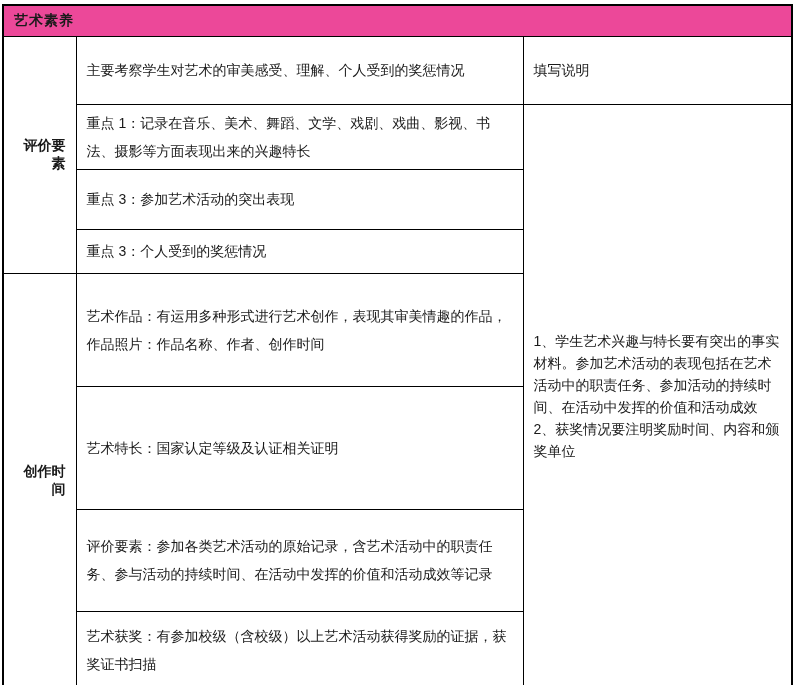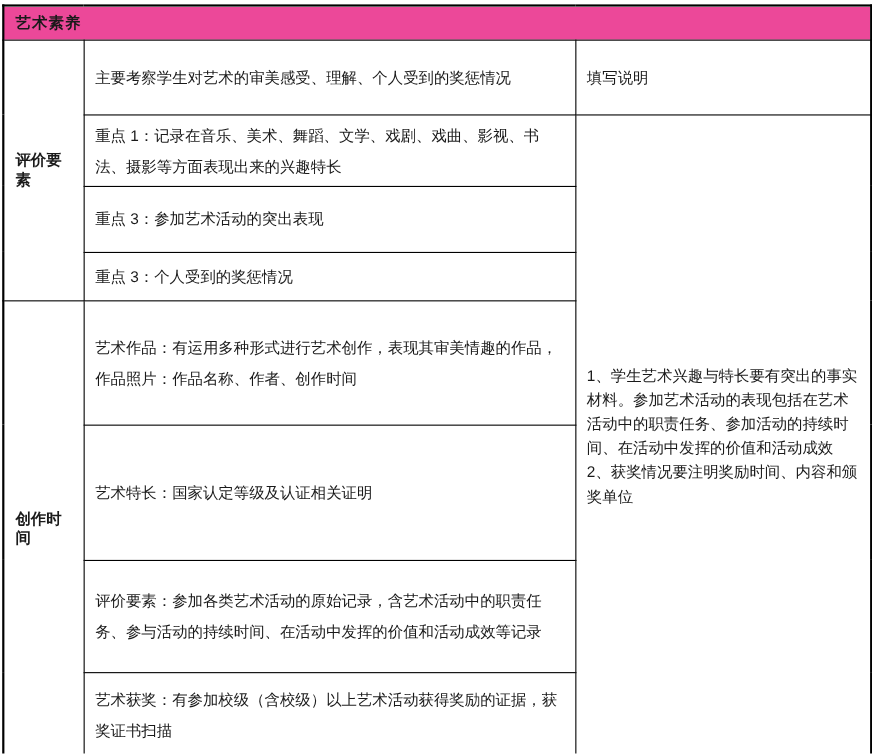--- a/index.html
+++ b/index.html
@@ -35,21 +35,21 @@
   }
   td.title-cell {
     background: #ec4899;
     font-weight: bold;
     font-size: 16px;
     padding: 2px;
     letter-spacing: 1px;
   }
   td.group-label {
     font-weight: bold;
-    text-align: left;
+    text-align: right;
     font-size: 15px;
     padding: 2px;
   }
   td.body-cell {
     line-height: 28px;
   }
   td.note-header-cell {
     line-height: 20px;
   }
   td.note-body-cell {

